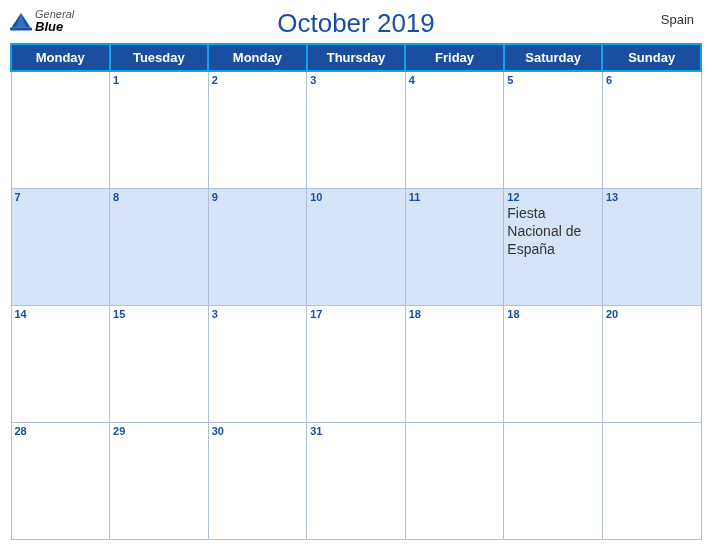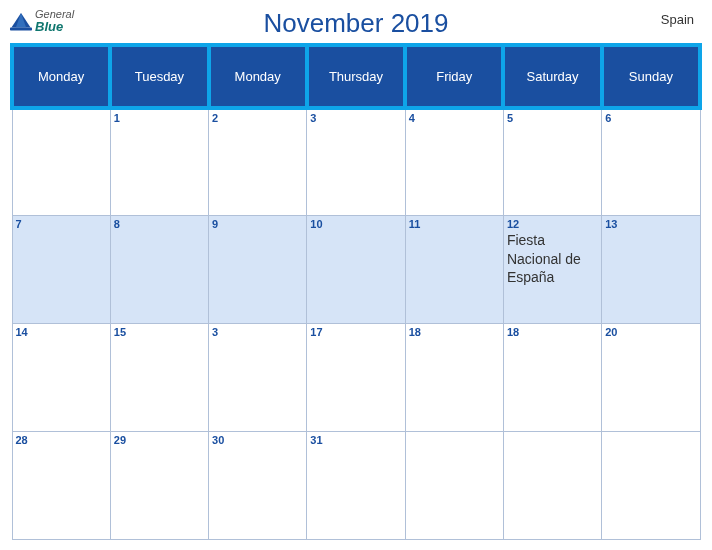--- a/index.html
+++ b/index.html
@@ -32,21 +32,21 @@
       align-items: center;
       gap: 3px;
     }
     .logo-text-general {
       font-size: 11px;
       color: #555;
       font-style: italic;
     }
     .logo-text-blue {
       font-size: 13px;
-      color: #0f766e;
+      color: #000000;
       font-weight: bold;
       font-style: italic;
     }
     .logo-icon {
       width: 22px;
       height: 22px;
     }
     .title {
       font-size: 26px;
       color: #1a4fa0;
@@ -63,23 +63,23 @@
     .calendar-table {
       width: 100%;
       flex: 1;
       border-collapse: collapse;
     }
     .day-header {
       background-color: #1a4fa0;
       color: #fff;
       text-align: center;
       font-size: 13px;
-      font-weight: normal;
-      padding: 22px 2px;
-      border: 4px solid #0ea5e9;
+      font-weight: bold;
+      padding: 5px 2px;
+      border: 2px solid #0ea5e9;
     }
     .week-row {
       height: 1px;
     }
     .day-cell {
       border: 1px solid #b0c0d8;
       vertical-align: top;
       padding: 2px 3px;
       width: calc(100% / 7);
       background: #fff;
@@ -124,21 +124,21 @@
         <polygon points="15,4 28,24 2,24" fill="#1a4fa0"></polygon>
         <polygon points="15,4 22,24 8,24" fill="#4a90d9" opacity="0.5"></polygon>
         <rect x="0" y="24" width="30" height="4" fill="#1a4fa0" rx="1"></rect>
       </svg>
       <div class="logo-container">
         <span class="logo-text-general">General</span>
         <span class="logo-text-blue">Blue</span>
       </div>
     </div>
 
-    <h1 class="title">November 2019</h1>
+    <h1 class="title">October 2019</h1>
 
     <span class="country">Spain</span>
   </div>
 
   <table class="calendar-table">
     <thead>
       <tr>
         <th class="day-header">Monday</th>
         <th class="day-header">Tuesday</th>
         <th class="day-header">Monday</th>

